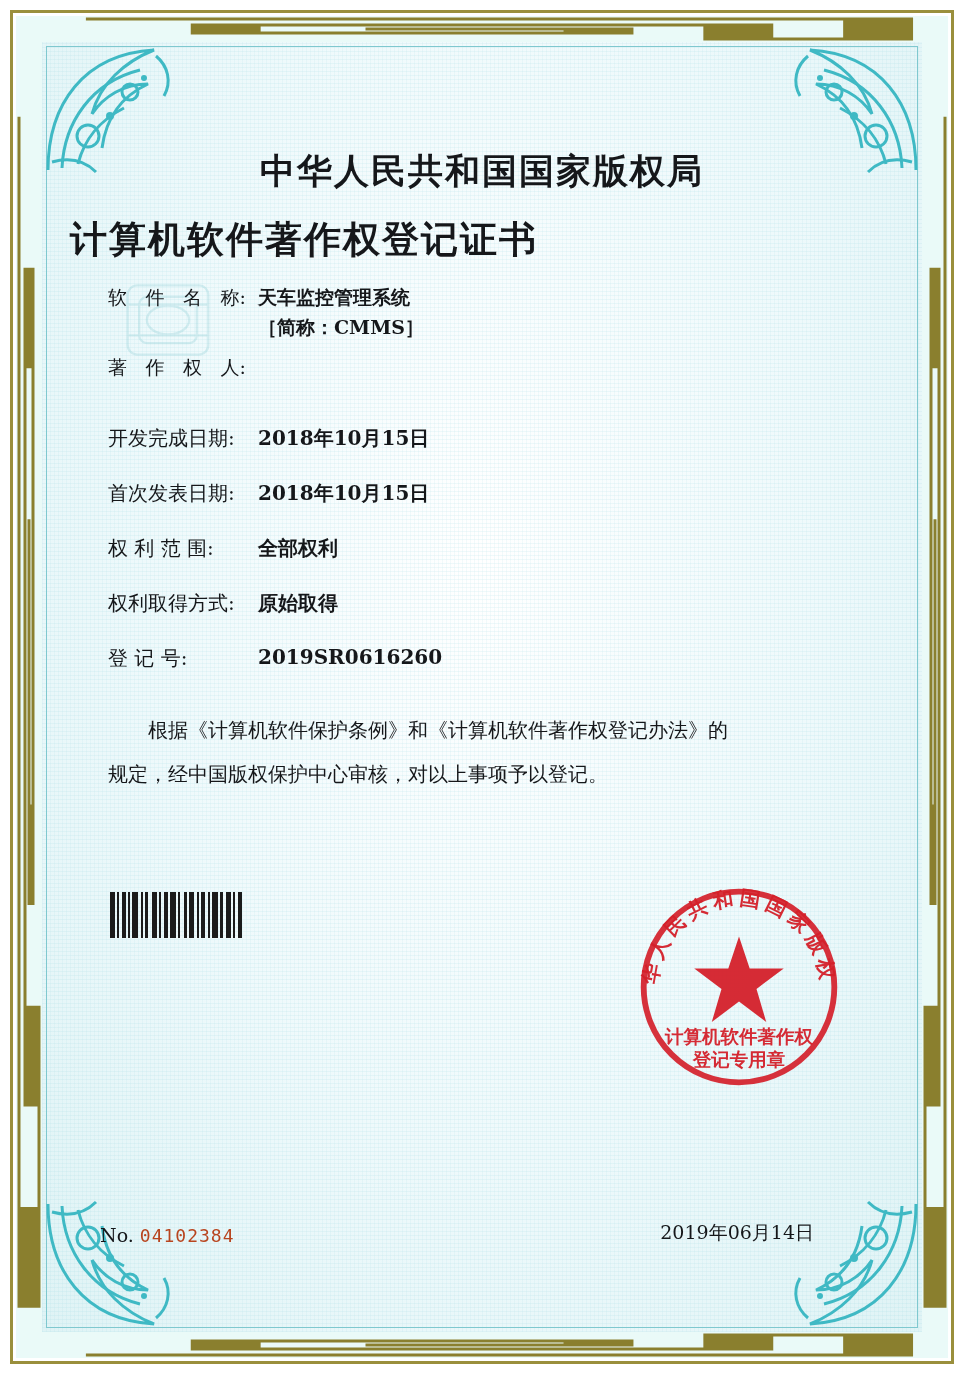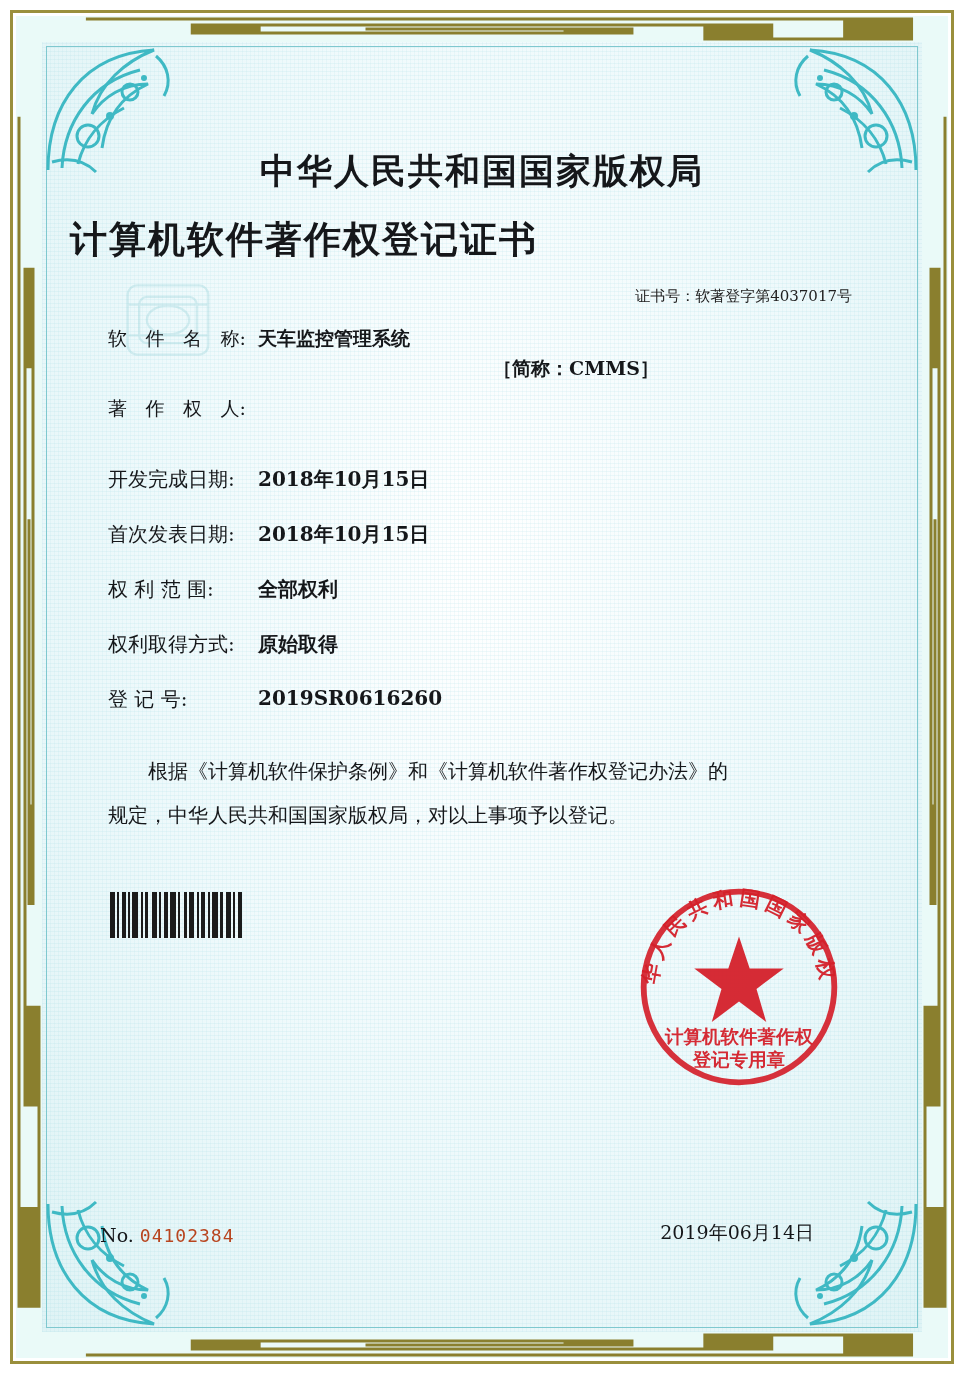--- a/index.html
+++ b/index.html
@@ -134,21 +134,21 @@
     letter-spacing: 0px;
     white-space: nowrap;
   }
   .flabel.spread {
     display: flex;
     justify-content: space-between;
     padding-right: 12px;
     box-sizing: border-box;
   }
   .fvalue { flex: 1 1 auto; font-weight: bold; }
-  .fvalue .line2 { margin-top: 4px; text-align: center; }
+  .fvalue .line2 { margin-top: 4px; }
   .fvalue .line3 { margin-top: 4px; }
 
   .field-rows-lower { margin-top: 44px; padding-left: 38px; }
   .field-rows-lower .field-row { margin-bottom: 28px; font-size: 20px; }
 
   .statement {
     margin-top: 36px;
     padding-left: 38px;
     padding-right: 24px;
     font-size: 20px;
@@ -333,23 +333,20 @@
         <path d="M8 34 H92 M8 66 H92"></path>
       </g>
     </svg>
   </div>
 
   <div class="content">
 
     <div class="title-main">中华人民共和国国家版权局</div>
     <div class="title-sub">计算机软件著作权登记证书</div>
 
-    <div class="cert-no">
-      <span>证书号：</span><span>软著登字第4037017号</span>
-    </div>
 
     <div class="field-block">
 
       <div class="field-row">
         <div class="flabel spread">
           <span>软</span>
           <span>件</span>
           <span>名</span>
           <span>称:</span>
         </div>
@@ -394,21 +391,21 @@
 
       <div class="field-row">
         <div class="flabel">登 记 号:</div>
         <div class="fvalue">2019SR0616260</div>
       </div>
 
     </div>
 
     <div class="statement">
       <div class="indent">根据《计算机软件保护条例》和《计算机软件著作权登记办法》的</div>
-      <div>规定，中华人民共和国国家版权局，对以上事项予以登记。</div>
+      <div>规定，经中国版权保护中心审核，对以上事项予以登记。</div>
     </div>
 
   </div>
 
   <div class="barcode">
     <i style="width:5px"></i>
       <i style="width:2px;background:transparent"></i>
     <i style="width:2px"></i>
       <i style="width:3px;background:transparent"></i>
     <i style="width:4px"></i>

